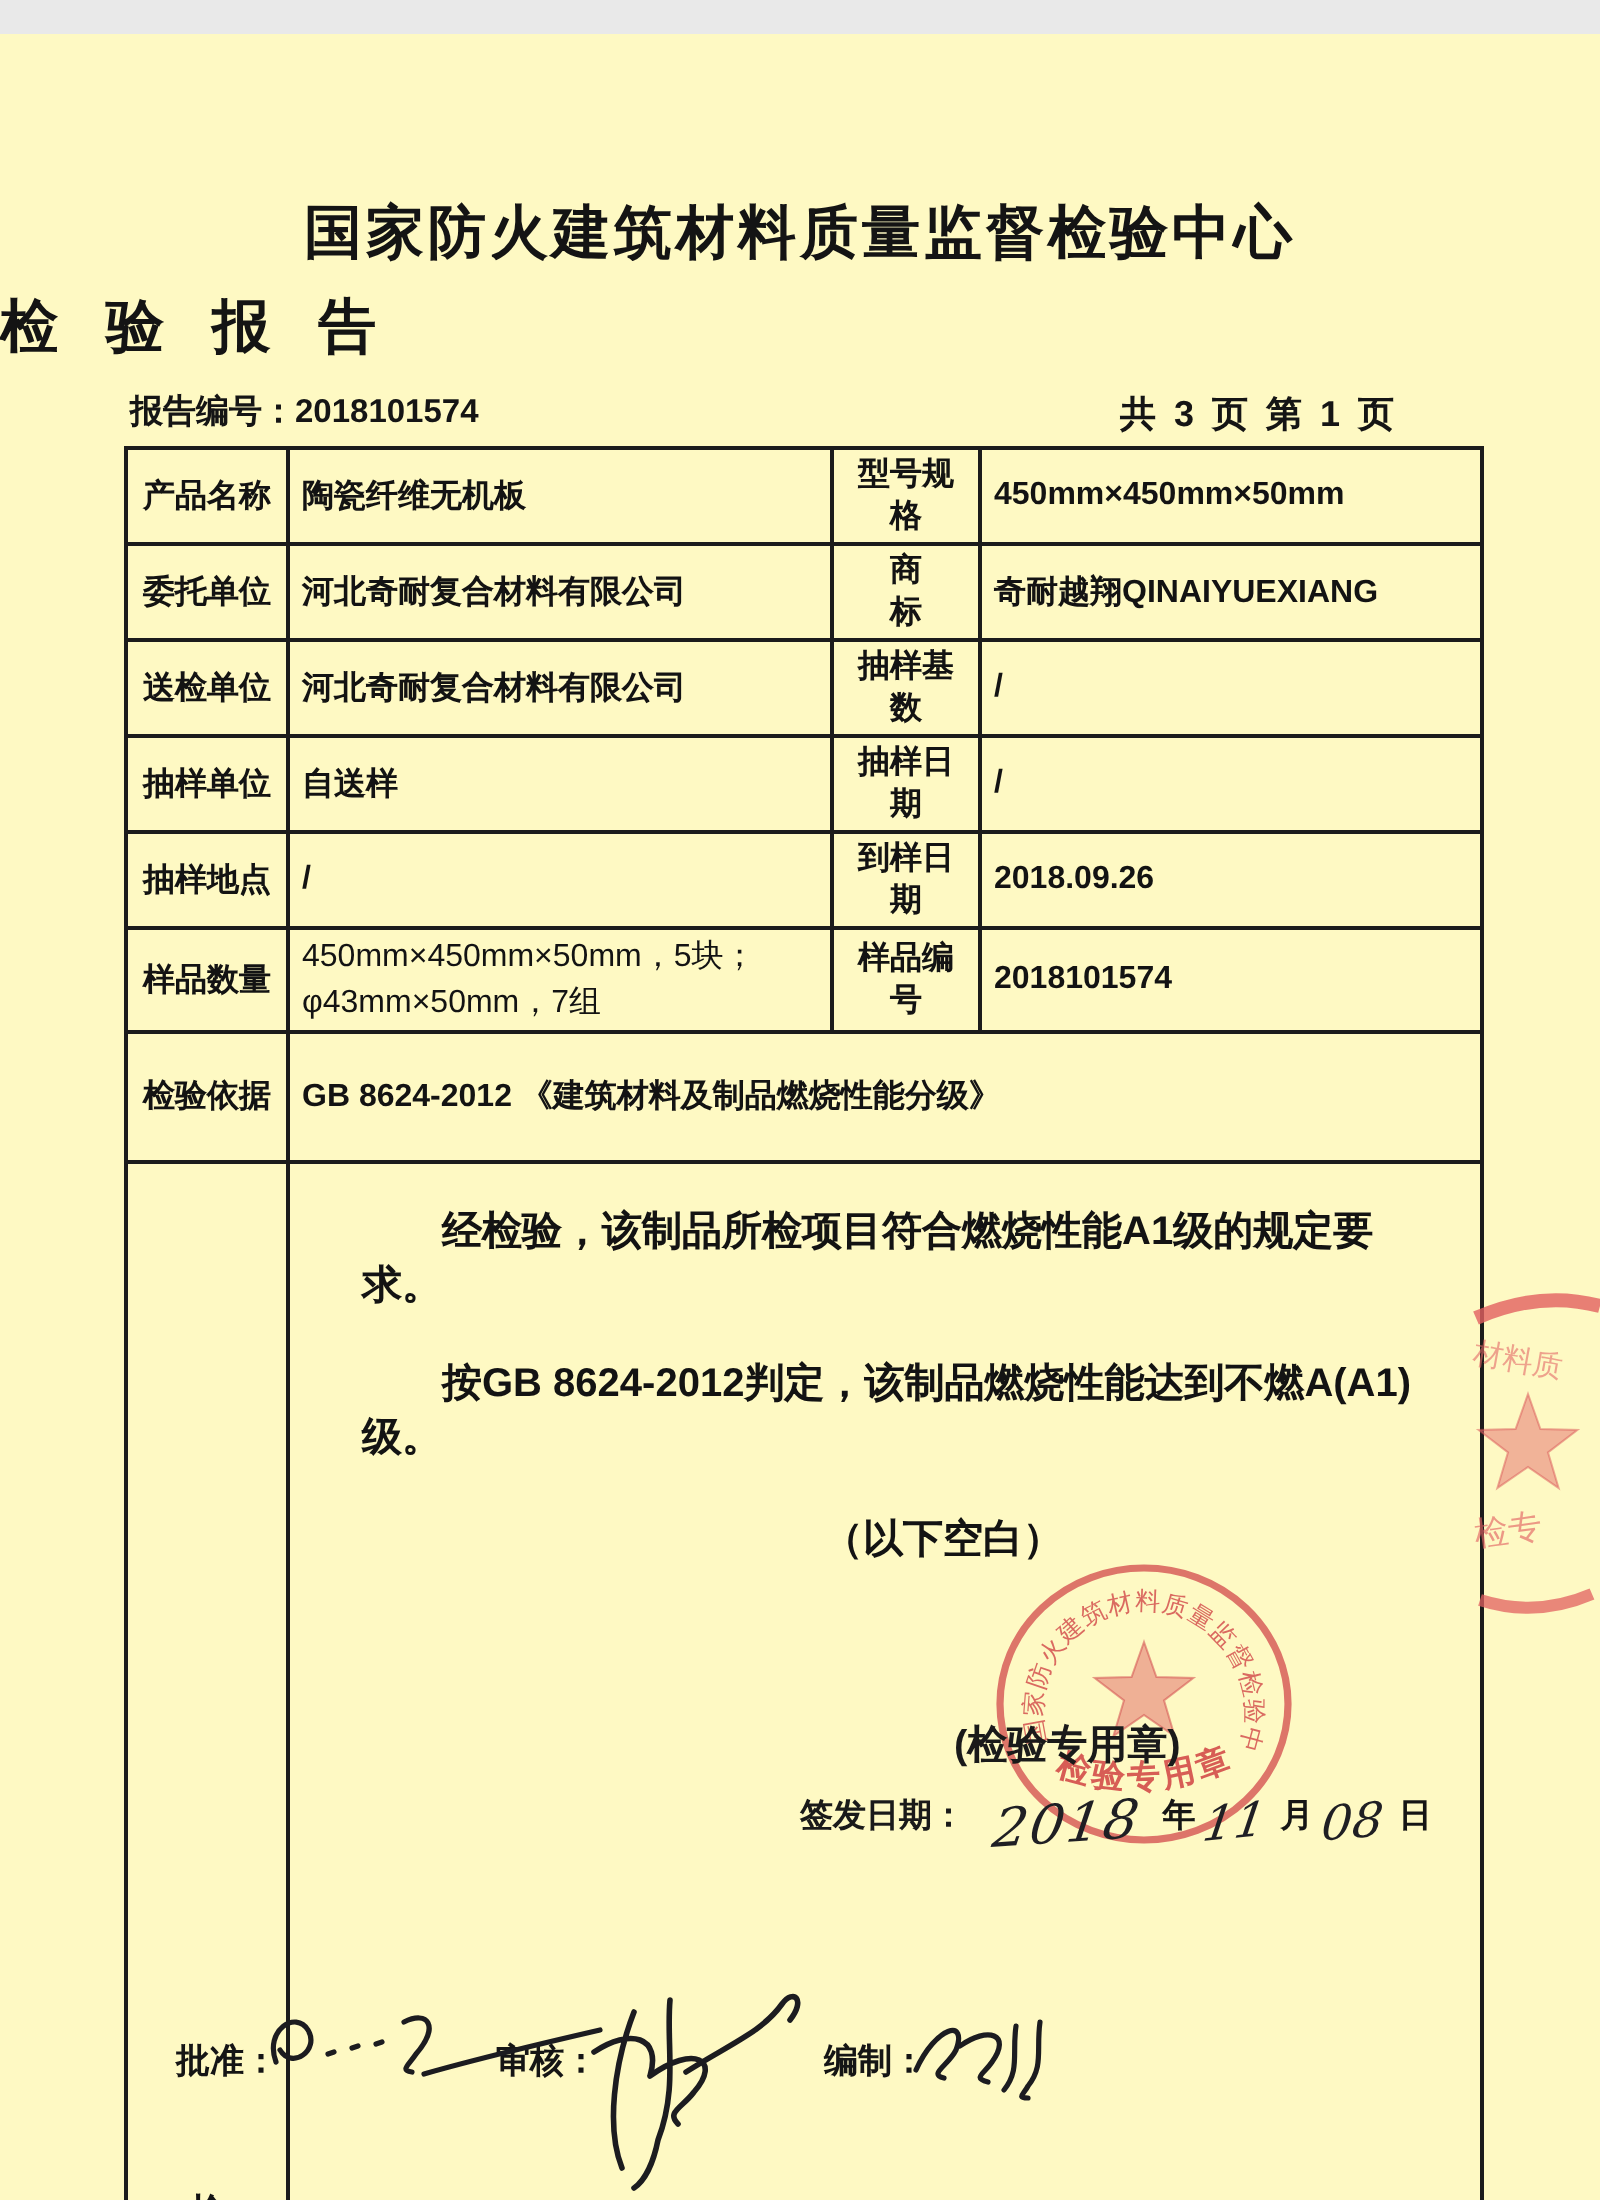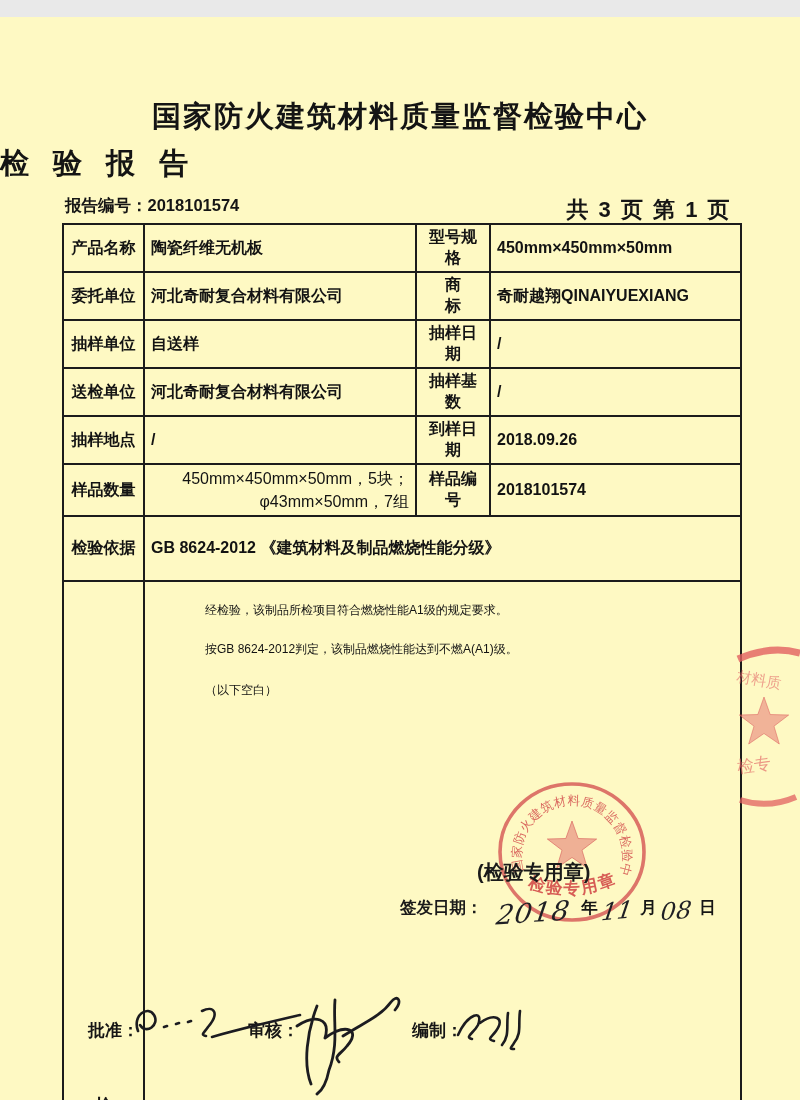--- a/index.html
+++ b/index.html
@@ -15,46 +15,46 @@
     font-size:29px; font-weight:bold; letter-spacing:2px; color:#141414;
   }
   .report-title {
     position:absolute; top:127px; left:0; width:800px; text-align:left;
     font-size:29px; font-weight:bold; letter-spacing:8px; color:#141414;
   }
   .report-no {
     position:absolute; top:178px; left:65px; font-size:16.5px; font-weight:600;
   }
   .page-info {
-    position:absolute; top:178px; left:560px; width:178px; text-align:center;
-    font-size:22px; font-weight:600; letter-spacing:2px;
+    position:absolute; top:178px; left:560px; width:178px; text-align:left;
+    font-size:18px; font-weight:600; letter-spacing:2px;
   }
   table.main {
     position:absolute; top:206px; left:62px; width:678px;
     border-collapse:collapse; table-layout:fixed;
   }
   table.main td {
     border:2px solid #1c1c1c; font-size:16px; color:#131313;
     padding:2px 6px; overflow:hidden;
   }
   td.lab { text-align:center; padding:2px 2px; font-weight:600; }
   td.lab2 { text-align:center; padding:2px 1px; font-weight:600; font-size:15.5px; }
   td.val { text-align:left; padding-left:9px; font-weight:700; }
-  td.small-val { font-size:13.5px; line-height:1.45; padding-left:9px; font-weight:500;text-align:right; }
+  td.small-val { font-size:13.5px; line-height:1.45; padding-left:9px; font-weight:500; }
   td.concl-cell { position:relative; vertical-align:top; padding:0; }
   .vlabel {
     writing-mode:vertical-lr; text-orientation:upright;
     letter-spacing:26px; font-size:17px; font-weight:600;
     margin:0 auto; display:block; text-align:center; height:100%;
     display:flex; align-items:center; justify-content:center;
   }
-  .concl-p { margin-left:30px; margin-right:12px; text-indent:2em; font-size:12px; font-weight:400; }
+  .concl-p { margin-left:30px; margin-right:12px; text-indent:2em; font-size:20px; font-weight:700; }
   .p1 { margin-top:18px; }
   .p2 { margin-top:22px; }
-  .p3 { margin-top:24px; }
+  .p3 { margin-top:24px;text-align:center; }
   
   .seal-note { position:absolute; top:842px; left:477px; font-size:20px; font-weight:600; color:#1a1a1a; z-index:5; }
   .issue-line { position:absolute; top:880px; left:400px; z-index:6; display:flex; align-items:flex-start; }
   .issue-label { font-size:16.5px; font-weight:600; color:#1a1a1a; }
   .hw { font-family:"DejaVu Serif",serif; font-style:italic; color:#1f1f24; }
   .hw-year { font-size:27px; letter-spacing:1px; margin-left:14px; transform:skewX(-12deg) rotate(-4deg); }
   .hw-month { font-size:24px; margin-left:4px; transform:skewX(-14deg) rotate(-6deg); }
   .hw-day { font-size:24px; margin-left:4px; transform:skewX(-10deg) rotate(-5deg); }
   .unit { font-size:16.5px; font-weight:600; margin-left:8px; }
   .unit-y { margin-left:12px; }
@@ -92,30 +92,30 @@
       <td class="val">陶瓷纤维无机板</td>
       <td class="lab2">型号规格</td>
       <td class="val">450mm×450mm×50mm</td>
     </tr>
     <tr style="height:40px">
       <td class="lab">委托单位</td>
       <td class="val">河北奇耐复合材料有限公司</td>
       <td class="lab2">商　　标</td>
       <td class="val">奇耐越翔QINAIYUEXIANG</td>
     </tr>
+    <tr style="height:38px">
+      <td class="lab">送检单位</td>
+      <td class="val">河北奇耐复合材料有限公司</td>
+      <td class="lab2">抽样基数</td>
+      <td class="val">/</td>
+    </tr>
     <tr style="height:40px">
       <td class="lab">抽样单位</td>
       <td class="val">自送样</td>
       <td class="lab2">抽样日期</td>
-      <td class="val">/</td>
-    </tr>
-    <tr style="height:38px">
-      <td class="lab">送检单位</td>
-      <td class="val">河北奇耐复合材料有限公司</td>
-      <td class="lab2">抽样基数</td>
       <td class="val">/</td>
     </tr>
     <tr style="height:40px">
       <td class="lab">抽样地点</td>
       <td class="val">/</td>
       <td class="lab2">到样日期</td>
       <td class="val">2018.09.26</td>
     </tr>
     <tr style="height:43px">
       <td class="lab">样品数量</td>

